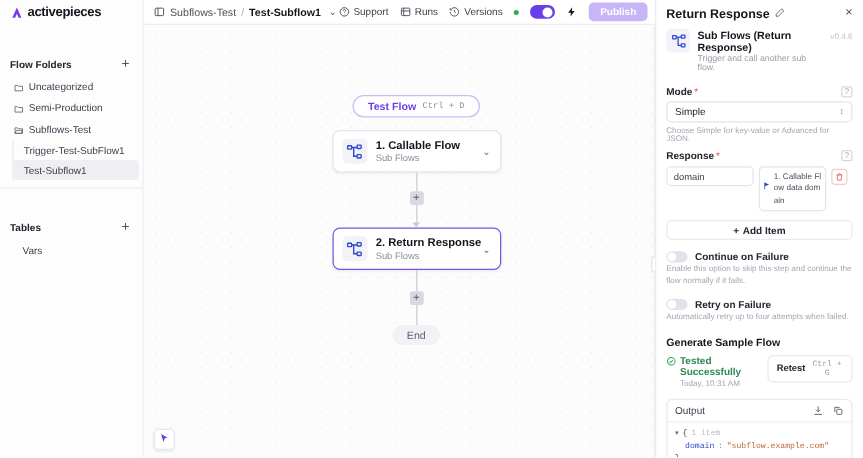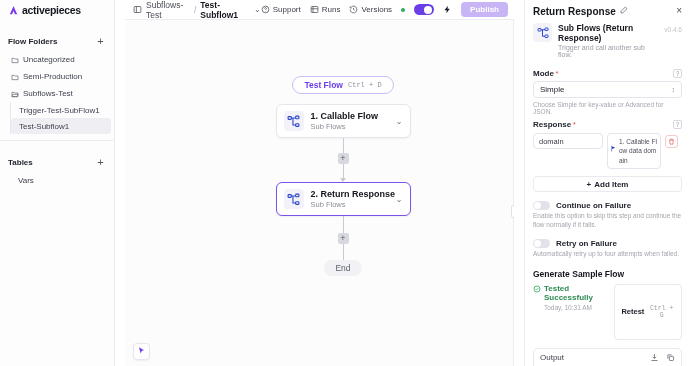--- a/index.html
+++ b/index.html
@@ -4,34 +4,34 @@
 <style>
   * { box-sizing: border-box; margin: 0; padding: 0; }
   html, body { width: 690px; height: 366px; overflow: hidden; }
   body {
     font-family: "Liberation Sans", sans-serif;
     font-size: 9px;
     color: #1f2330;
     background: #ffffff;
     -webkit-font-smoothing: antialiased;
   }
-  .app { position: relative; width: 690px; height: 366px; display: flex; gap: 10px; }
+  .app { position: relative; width: 690px; height: 366px; display: flex; }
 
   
   .sidebar {
     width: 115px; height: 366px; flex: 0 0 115px;
     background: #fdfdfe; border-right: 1px solid #ececf1;
     display: flex; flex-direction: column;
   }
   .brand { height: 20px; display: flex; align-items: center; gap: 3px; padding: 0 0 0 8px; }
   .brand-logo { width: 11px; height: 11px; flex: 0 0 11px; }
   .brand-name { font-size: 10.5px; font-weight: 700; letter-spacing: -.3px; color: #16181f; }
   .side-section {
     display: flex; align-items: center; justify-content: space-between;
-    padding: 0 8px; height: 20px; margin-top: 11px;
+    padding: 0 8px; height: 20px; margin-top: 21px;
   }
   .side-section-title { font-size: 8px; font-weight: 700; color: #23262f; }
   .plus-btn {
     width: 11px; height: 11px; display: flex; align-items: center; justify-content: center;
     color: #50535e; font-size: 11px; line-height: 1; cursor: pointer; border-radius: 2px;
   }
   .side-item {
     height: 17px; display: flex; align-items: center; gap: 4px;
     padding: 0 8px; font-size: 8px; color: #3b3f4a; cursor: pointer; border-radius: 3px;
     margin: 0 3px;
@@ -197,21 +197,21 @@
   .sm-knob { position: absolute; top: 1px; left: 1px; width: 7px; height: 7px; border-radius: 50%; background: #fff; }
   .toggle-title { font-size: 8px; font-weight: 700; color: #23262f; }
   .toggle-desc { font-size: 6.5px; color: #a3a6ae; margin-top: 2px; line-height: 1.35; }
   .sec-title { font-size: 8.5px; font-weight: 700; color: #14161d; margin-top: 10px; }
   .tested-row { display: flex; align-items: flex-start; margin-top: 5px; }
   .check-ico { width: 8px; height: 8px; color: #2eac5b; margin-right: 3px; margin-top: 1px; flex: 0 0 8px; }
   .tested-label { font-size: 8px; font-weight: 700; color: #2e8a52; }
   .tested-time { font-size: 6.5px; color: #a3a6ae; margin-top: 2px; }
   .retest-btn {
     margin-left: auto; border: 1px solid #e9e9f0; border-radius: 4px; background: #fff;
-    padding: 20px 6px; display: flex; align-items: center; gap: 4px; cursor: pointer; font-family: inherit;
+    padding: 3px 6px; display: flex; align-items: center; gap: 4px; cursor: pointer; font-family: inherit;
   }
   .retest-label { font-size: 7.5px; font-weight: 700; color: #23262f; }
   .retest-kbd { font-size: 6.5px; color: #9a9da6; font-family: "Liberation Mono", monospace; }
   .output-card { margin-top: 8px; border: 1px solid #e9e9f0; border-radius: 5px; background: #fff; overflow: hidden; }
   .output-head { display: flex; align-items: center; padding: 4px 6px; border-bottom: 1px solid #f1f1f6; }
   .output-title { font-size: 8px; color: #3b3f4a; }
   .output-acts { margin-left: auto; display: flex; gap: 7px; }
   .out-ico { width: 9px; height: 9px; color: #5b5e69; cursor: pointer; }
   .code { padding: 4px 6px 6px 6px; font-family: "Liberation Mono", monospace; font-size: 6.5px; line-height: 1.6; }
   .code-line { display: flex; align-items: baseline; gap: 3px; white-space: pre; }

